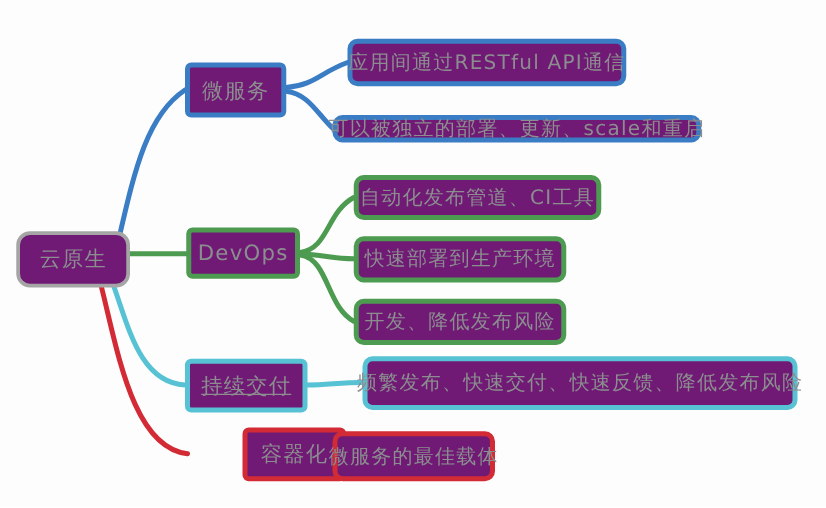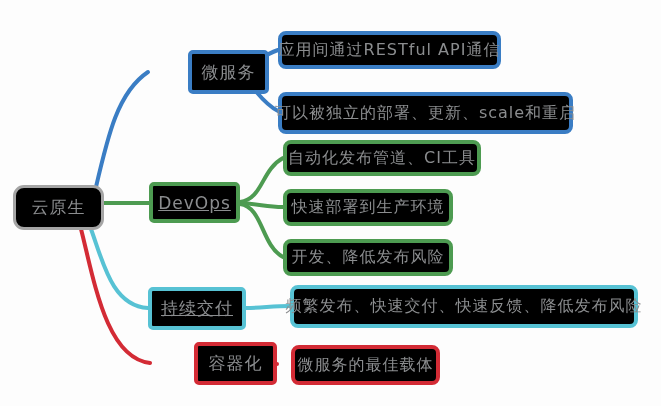--- a/index.html
+++ b/index.html
@@ -8,21 +8,21 @@
     width:661px;height:406px;
     background:#fdfdfd;
     font-family:"DejaVu Sans","Liberation Sans",sans-serif;
     overflow:hidden;
   }
   .edges{position:absolute;left:0;top:0;width:661px;height:406px;}
   .edges path{fill:none;stroke-width:4;stroke-linecap:round;}
   .node{
     position:absolute;
     display:flex;align-items:center;justify-content:center;
-    background:#000000;
+    background:#701a75;
     color:#8b8d8f;
     box-sizing:border-box;
     border-style:solid;
     white-space:nowrap;
     letter-spacing:1px;
     text-align:right;
   }
   .root{
     border-width:3px;border-radius:11px;
     font-size:17px;
@@ -55,28 +55,28 @@
     <path d="M 240 203 C 260 204, 266 207, 283 207" stroke="#4d9b51"></path>
     <path d="M 240 204 C 263 207, 261 245, 283 257" stroke="#4d9b51"></path>
 
     <path d="M 246 308 C 262 308, 272 306, 290 306" stroke="#57c2d4"></path>
 
     <path d="M 233 364 L 277 364" stroke="#d32b35"></path>
   </svg>
 
   <div class="node root" style="left: 13px; top: 185px; width: 91px; height: 45px; border-color: rgb(165, 165, 165);">云原生</div>
 
-  <div class="node lvl1" style="left: 148px; top: 50px; width: 81px; height: 44px; border-color: rgb(58, 125, 196); margin-left: 40px;">微服务</div>
+  <div class="node lvl1" style="left: 148px; top: 50px; width: 81px; height: 44px; border-color: rgb(58, 125, 196);">微服务</div>
   <div class="node lvl2" style="left: 278px; top: 31px; width: 223px; height: 38px; border-color: rgb(58, 125, 196);">应用间通过RESTful API通信</div>
-  <div class="node lvl2" style="left: 278px; top: 92px; width: 295px; height: 42px; border-color: rgb(58, 125, 196);">可以被独立的部署、更新、scale和重启</div>
+  <div class="node lvl2" style="left: 266px; top: 92px; width: 295px; height: 22px; border-color: rgb(58, 125, 196);">可以被独立的部署、更新、scale和重启</div>
 
-  <div class="node lvl1" style="left: 149px; top: 182px; width: 91px; height: 41px; border-color: rgb(77, 155, 81); text-decoration: underline;">DevOps</div>
+  <div class="node lvl1" style="left: 149px; top: 182px; width: 91px; height: 41px; border-color: rgb(77, 155, 81);">DevOps</div>
   <div class="node lvl2" style="left: 283px; top: 140px; width: 198px; height: 36px; border-color: rgb(77, 155, 81);">自动化发布管道、CI工具</div>
   <div class="node lvl2" style="left: 283px; top: 189px; width: 170px; height: 37px; border-color: rgb(77, 155, 81);">快速部署到生产环境</div>
   <div class="node lvl2" style="left: 283px; top: 239px; width: 170px; height: 37px; border-color: rgb(77, 155, 81);">开发、降低发布风险</div>
 
   <div class="node lvl1" style="left: 148px; top: 287px; width: 98px; height: 43px; border-color: rgb(87, 194, 212); text-decoration: underline;">持续交付</div>
   <div class="node lvl2" style="left: 290px; top: 285px; width: 348px; height: 43px; border-color: rgb(87, 194, 212);">频繁发布、快速交付、快速反馈、降低发布风险</div>
 
   <div class="node lvl1" style="left: 150px; top: 342px; width: 83px; height: 43px; border-color: rgb(211, 43, 53); margin-left: 44px;">容器化</div>
-  <div class="node lvl2" style="left: 291px; top: 345px; width: 149px; height: 40px; border-color: rgb(211, 43, 53);">微服务的最佳载体</div>
+  <div class="node lvl2" style="left: 266px; top: 345px; width: 130px; height: 40px; border-color: rgb(211, 43, 53);">微服务的最佳载体</div>
 
 </div>
 
 </body></html>

